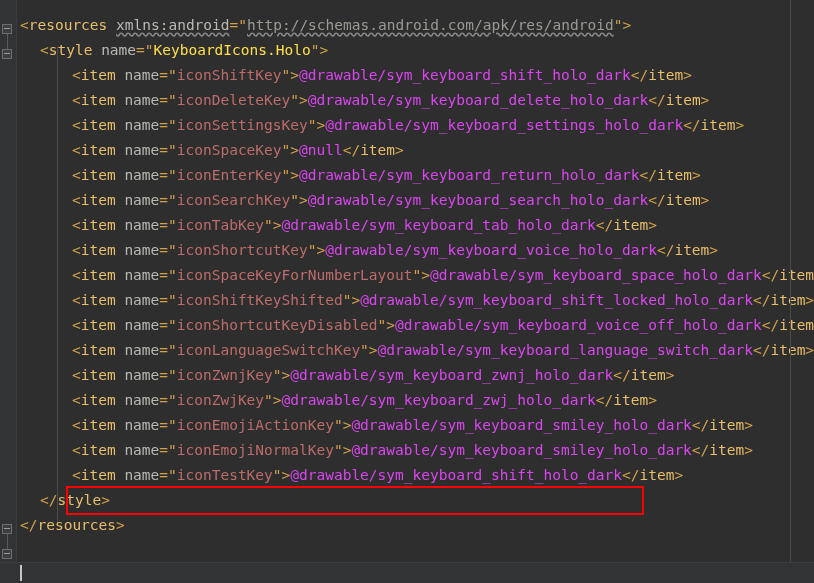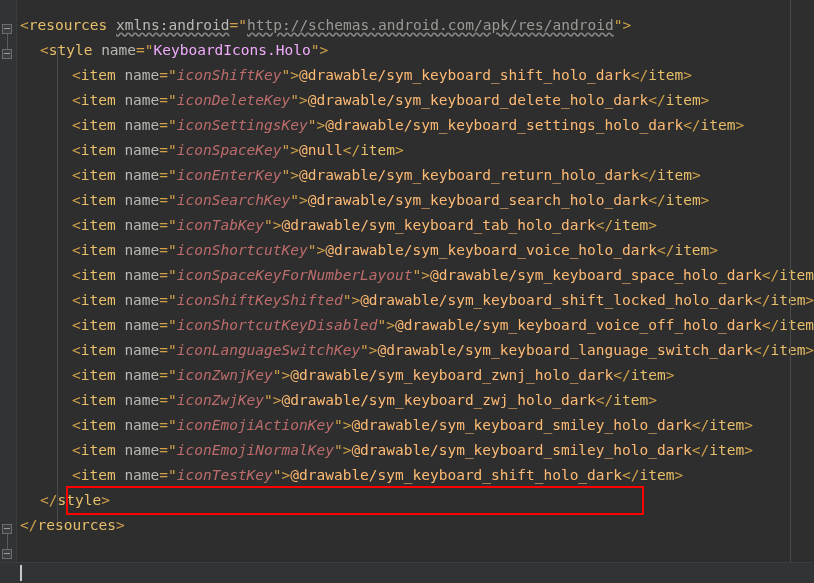--- a/index.html
+++ b/index.html
@@ -89,23 +89,23 @@
     height: 475px;
     background: #4b4b4b;
   }
 
   
   .tok-bracket { color: #d1a24a; }      
   .tok-tag     { color: #e8bf6a; }      
   .tok-attr    { color: #b9b9b4; }      
   .tok-eq      { color: #d1a24a; }
   .tok-quote   { color: #d1a24a; }
-  .tok-val-red { color: #bd6c6c; font-style: italic; }      
-  .tok-val-grn { color: #f0abfc; }      
-  .tok-text    { color: #fdba74; }      
+  .tok-val-red { color: #bd6c6c; }      
+  .tok-val-grn { color: #fde047; }      
+  .tok-text    { color: #d946ef; }      
   .tok-comment { color: #7f7f7f; }
   .tok-url     { color: #9a9a94; }
 
   .squiggle {
     text-decoration: underline;
     text-decoration-style: wavy;
     text-decoration-color: #8a8a8a;
     text-underline-offset: 2px;
   }
 

